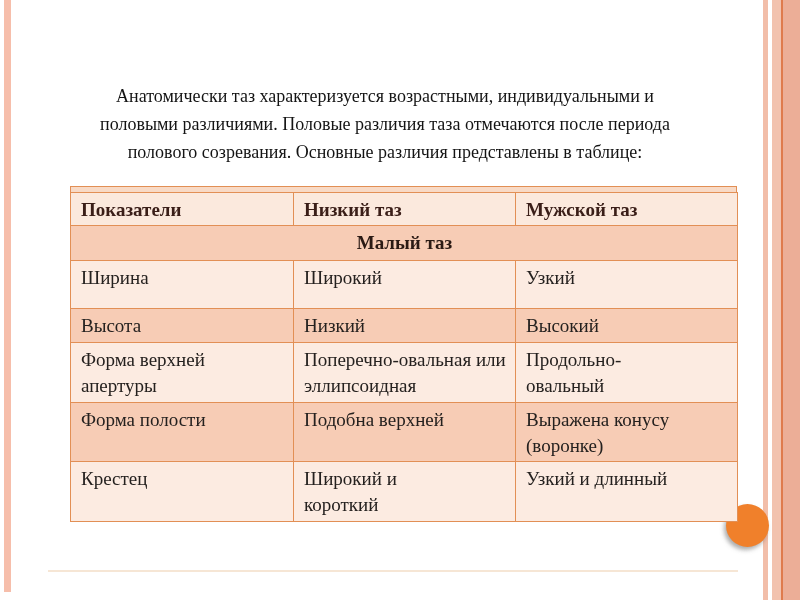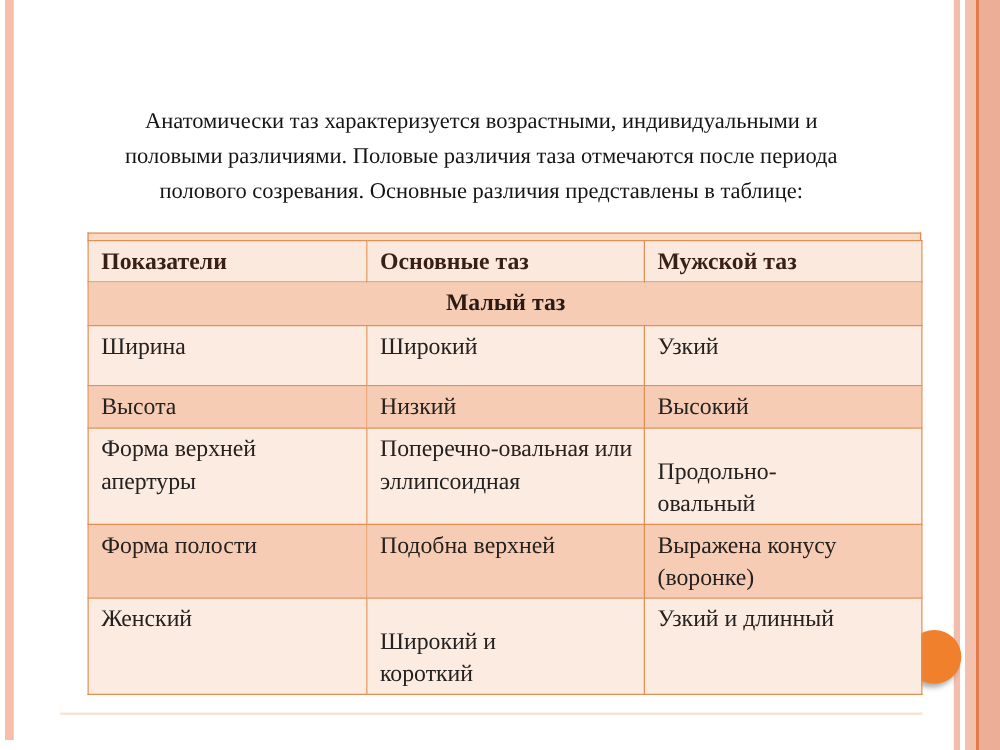--- a/index.html
+++ b/index.html
@@ -42,21 +42,21 @@
   table.pelvis td{
     border:1px solid #E28F55;padding:4px 9px 2px 10px;vertical-align:top;
     overflow:hidden;
   }
   tr.light td{background:#FCEBE1;}
   tr.dark td{background:#F7CCB5;}
   tr.hdr td{background:#FBE9DD;font-weight:bold;color:#3A1E18;}
   tr.section td{background:#F7CCB5;font-weight:bold;text-align:center;color:#2B1A14;}
   .r30{height:30px;} .r35{height:35px;border-radius:15px;} .r36{height:48px;} .r34{height:34px;padding-left:24px;}
   .r60{height:60px;} .r58{height:58px;}
-  .narrow{display:inline-block;max-width:135px;margin-top:18px;}
+  .narrow{display:inline-block;max-width:135px;}
 </style>
 </head>
 <body>
 
 <div class="slide">
 
   <div class="stripe-left"></div>
   <div class="stripe-right-thin"></div>
   <div class="stripe-right-band"></div>
   <div class="accent-circle"></div>
@@ -69,21 +69,21 @@
 
   <table class="pelvis">
     <colgroup>
       <col style="width:223px">
         <col style="width:222px">
         <col style="width:222px">
     </colgroup>
     <tbody>
       <tr class="hdr r30">
         <td>Показатели</td>
-        <td>Основные таз</td>
+        <td>Низкий таз</td>
         <td>Мужской таз</td>
       </tr>
       <tr class="section r35">
         <td colspan="3">Малый таз</td>
       </tr>
       <tr class="light r36">
         <td>Ширина</td>
         <td>Широкий</td>
         <td>Узкий</td>
       </tr>
@@ -96,20 +96,20 @@
         <td>Форма верхней апертуры</td>
         <td>Поперечно-овальная или эллипсоидная</td>
         <td><span class="narrow">Продольно-овальный</span></td>
       </tr>
       <tr class="dark r58">
         <td>Форма полости</td>
         <td>Подобна верхней</td>
         <td>Выражена конусу (воронке)</td>
       </tr>
       <tr class="light r60">
-        <td>Женский</td>
+        <td>Крестец</td>
         <td><span class="narrow">Широкий и короткий</span></td>
         <td>Узкий и длинный</td>
       </tr>
     </tbody>
   </table>
 
 </div>
 
 </body></html>

